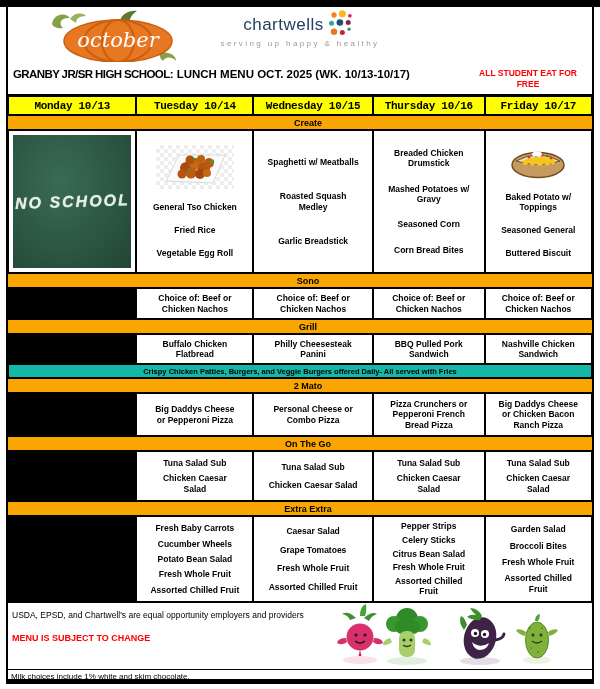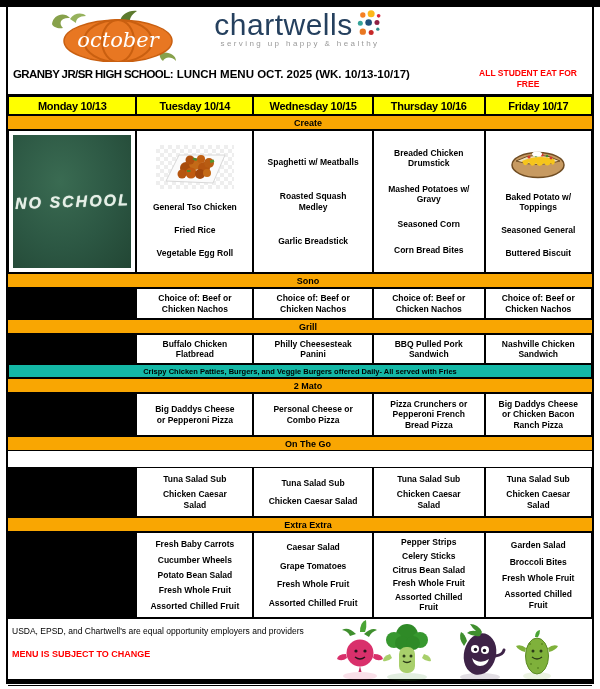--- a/index.html
+++ b/index.html
@@ -10,45 +10,45 @@
   .top-bar{position:absolute;top:0;left:0;width:600px;height:7px;background:#000;}
   .sheet{
     position:absolute;top:7px;left:6px;width:588px;height:677px;box-sizing:border-box;
     border-left:2px solid #000;border-right:2px solid #000;border-bottom:5px solid #000;background:#fff;
   }
   
   .brand-row{position:relative;height:55px;}
   .pumpkin{position:absolute;left:34px;top:2px;width:152px;height:53px;}
   .logo{position:absolute;left:50%;transform:translateX(-50%);top:3px;text-align:center;white-space:nowrap;}
   .logo-line{display:flex;align-items:flex-start;justify-content:center;}
-  .logo-text{font-size:30px;line-height:30px;color:#25405E;letter-spacing:.5px;}
+  .logo-text{font-size:17px;line-height:30px;color:#25405E;letter-spacing:.5px;}
   .logo-dots{width:30px;height:30px;margin-left:3px;}
   .tagline{font-size:8px;color:#9a9a9a;letter-spacing:2.4px;margin-top:-1px;}
   .title-row{display:flex;justify-content:space-between;align-items:flex-start;padding:6px 5px 0 5px;height:30px;box-sizing:border-box;}
   .title{font-size:11.5px;font-weight:bold;white-space:nowrap;}
   .school{font-weight:900;letter-spacing:-.6px;}
   .free-notice{width:118px;text-align:center;color:#FF0000;font-weight:bold;font-size:8.5px;line-height:1.35;flex:none;}
   
   .menu-table{margin-top:2px;border-top:2px solid #000;}
   .day-row,.content-row{display:grid;grid-template-columns:22% 20% 20.5% 19.1% 18.4%;background:#000;}
   .day-row{height:19px;}
   .day-cell{background:#FFFF00;border:1.5px solid #000;display:flex;align-items:center;justify-content:center;
-    font-weight:bold;font-size:11px;letter-spacing:-.3px;}
+    font-weight:bold;font-size:11px;letter-spacing:-.3px;font-family:Liberation Mono, monospace;}
   .band{height:13px;background:#F9A602;border:1.5px solid #000;border-left:none;border-right:none;
     display:flex;align-items:center;justify-content:center;font-size:9px;font-weight:bold;padding-left:16px;}
   .cell{background:#fff;border:1px solid #000;display:flex;flex-direction:column;align-items:center;
     justify-content:space-evenly;text-align:center;font-size:8.5px;font-weight:bold;line-height:1.2;
     padding:1px 13px;box-sizing:border-box;overflow:hidden;}
   .cell.black{background:#000;}
   .cell.noschool{padding:4px;justify-content:center;}
   .station-row-0{height:143px;}
   .station-row-1{height:31px;}
   .station-row-2{height:30px;}
   .station-row-3{height:43px;}
-  .station-row-4{height:50px;margin-top:16px;}
+  .station-row-4{height:50px;}
   .station-row-5{height:86px;}
   .note-row{height:12px;background:#14b8a6;border:1px solid #000;display:flex;align-items:center;
     justify-content:center;font-size:7.5px;font-weight:bold;}
   .chalkboard{width:100%;height:100%;background:radial-gradient(ellipse at 40% 35%, #3a6b52 0%, #2c5743 55%, #224634 100%);
     display:flex;align-items:center;justify-content:center;}
   .chalk-text{color:#e6efe7;font-weight:bold;font-style:italic;font-size:16px;letter-spacing:2px;
     transform:rotate(-2deg);text-shadow:0 0 1px #cfe0d2;white-space:nowrap;}
   .cell-img{flex:none;display:flex;align-items:center;justify-content:center;}
   .checker{background-image:
       linear-gradient(45deg,#eee 25%,transparent 25%,transparent 75%,#eee 75%),

